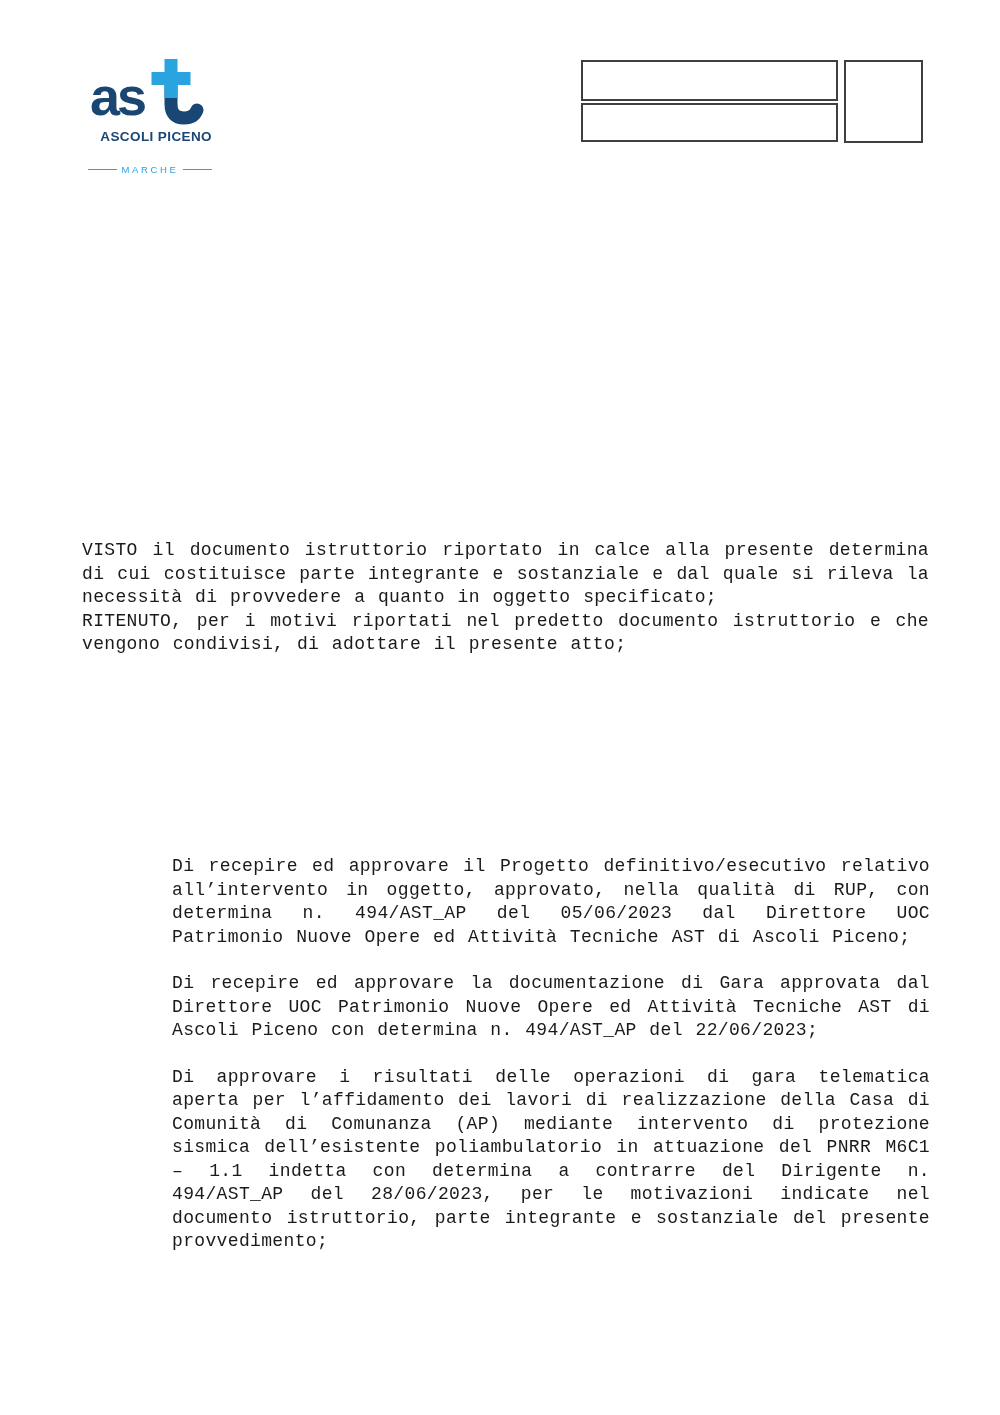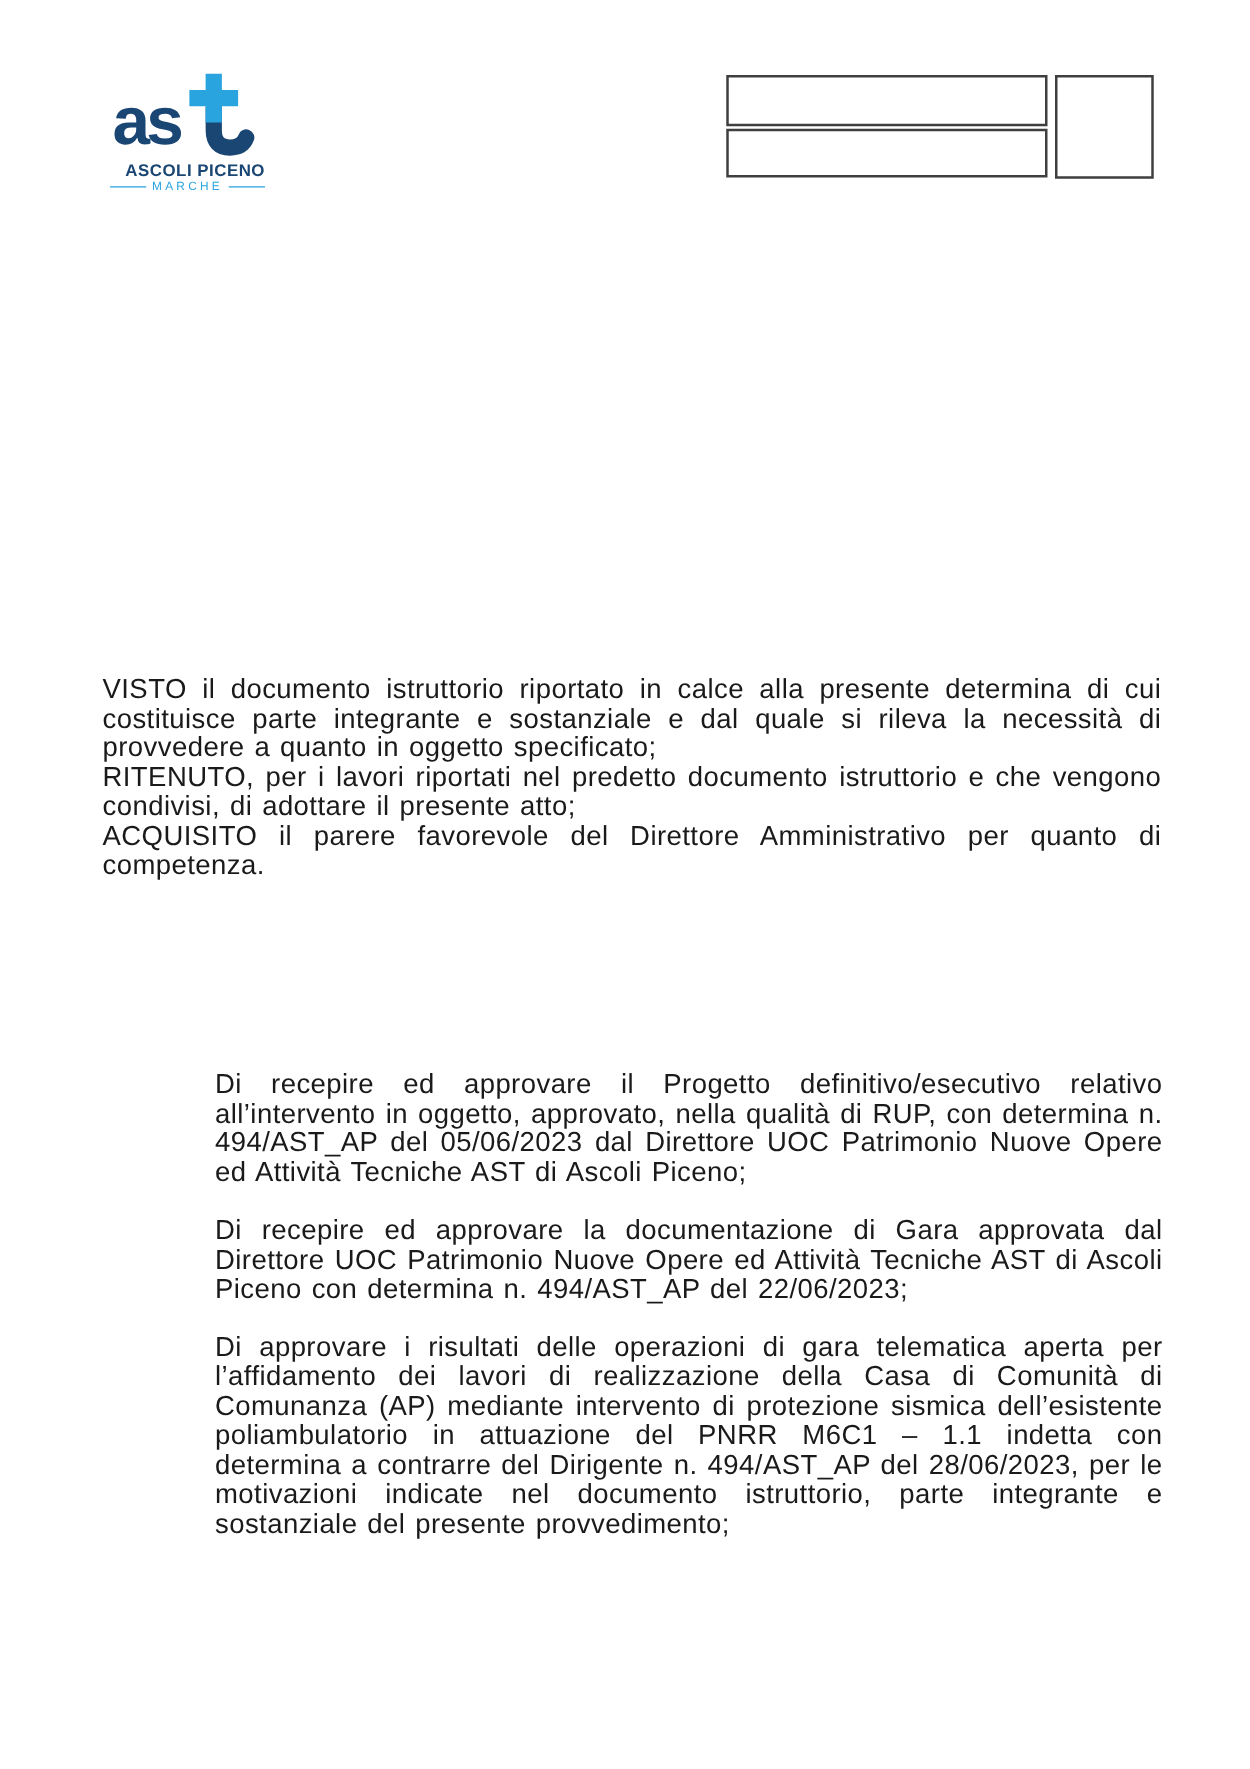--- a/index.html
+++ b/index.html
@@ -24,21 +24,21 @@
   .org-name {
     margin-top: 3px;
     text-align: right;
     font-size: 13.5px;
     font-weight: bold;
     letter-spacing: 0.4px;
     color: #1a4674;
     white-space: nowrap;
   }
   .region-row {
-    margin-top: 0;
+    margin-top: 20px;
     display: flex;
     align-items: center;
     gap: 5px;
     color: #2aa4de;
   }
   .region-row .rline {
     flex: 1;
     height: 0;
     border-top: 1.5px solid #2aa4de;
   }
@@ -56,24 +56,25 @@
     background: #ffffff;
   }
   .hbox-1 { left: 581px; top: 60px;  width: 257px; height: 41px; }
   .hbox-2 { left: 581px; top: 103px; width: 257px; height: 39px; }
   .hbox-3 { left: 844px; top: 60px;  width: 79px;  height: 83px; }
 
   
   .textblock p {
     margin: 0;
     text-align: justify;
-    font-size: 22px;
+    font-size: 18px;
     line-height: 23.5px;
     letter-spacing: 0.35px;
     word-spacing: 1.5px;
+    font-family: Liberation Mono, monospace;
   }
   .premesse {
     position: absolute;
     left: 82px;
     top: 539px;
     width: 847px;
   }
   .dispositivo {
     position: absolute;
     left: 172px;
@@ -112,22 +113,21 @@
       <span class="rline"></span>
     </div>
   </div>
 
   <div class="hbox hbox-1"></div>
   <div class="hbox hbox-2"></div>
   <div class="hbox hbox-3"></div>
 
   <div class="textblock premesse">
     <p>VISTO il documento istruttorio riportato in calce alla presente determina di cui costituisce parte integrante e sostanziale e dal quale si rileva la necessità di provvedere a quanto in oggetto specificato;</p>
-    <p>RITENUTO, per i lavori riportati nel predetto documento istruttorio e che vengono condivisi, di adottare il presente atto;</p>
-    <p>ACQUISITO il parere favorevole del Direttore Amministrativo per quanto di competenza.</p>
+    <p>RITENUTO, per i motivi riportati nel predetto documento istruttorio e che vengono condivisi, di adottare il presente atto;</p>
   </div>
 
   <div class="textblock dispositivo">
     <p>Di recepire ed approvare il Progetto definitivo/esecutivo relativo all’intervento in oggetto, approvato, nella qualità di RUP, con determina n. 494/AST_AP del 05/06/2023 dal Direttore UOC Patrimonio Nuove Opere ed Attività Tecniche AST di Ascoli Piceno;</p>
     <p>Di recepire ed approvare la documentazione di Gara approvata dal Direttore UOC Patrimonio Nuove Opere ed Attività Tecniche AST di Ascoli Piceno con determina n. 494/AST_AP del 22/06/2023;</p>
     <p>Di approvare i risultati delle operazioni di gara telematica aperta per l’affidamento dei lavori di realizzazione della Casa di Comunità di Comunanza (AP) mediante intervento di protezione sismica dell’esistente poliambulatorio in attuazione del PNRR M6C1 – 1.1 indetta con determina a contrarre del Dirigente n. 494/AST_AP del 28/06/2023, per le motivazioni indicate nel documento istruttorio, parte integrante e sostanziale del presente provvedimento;</p>
   </div>
 
   <div class="bottom-rule"></div>
 

